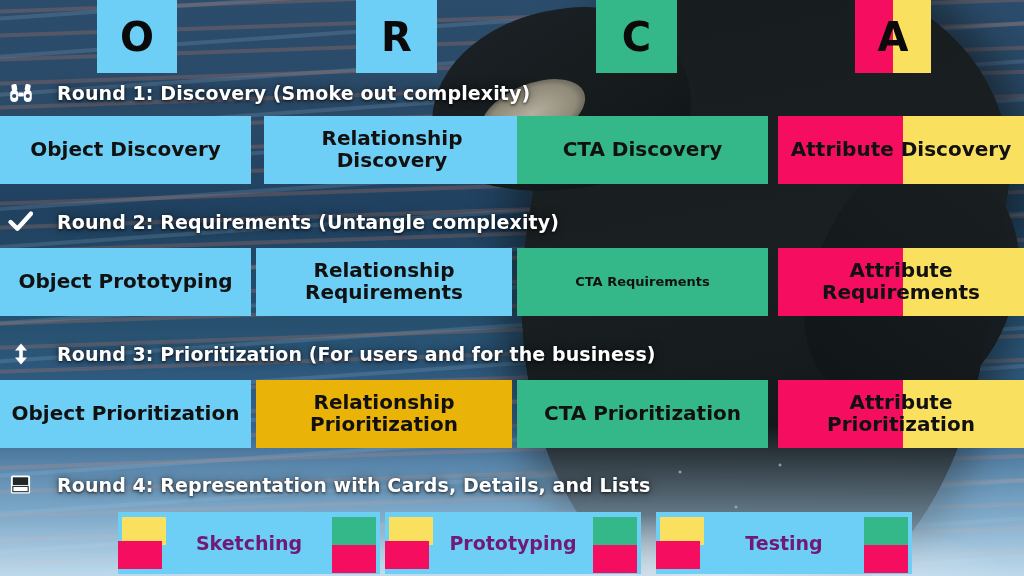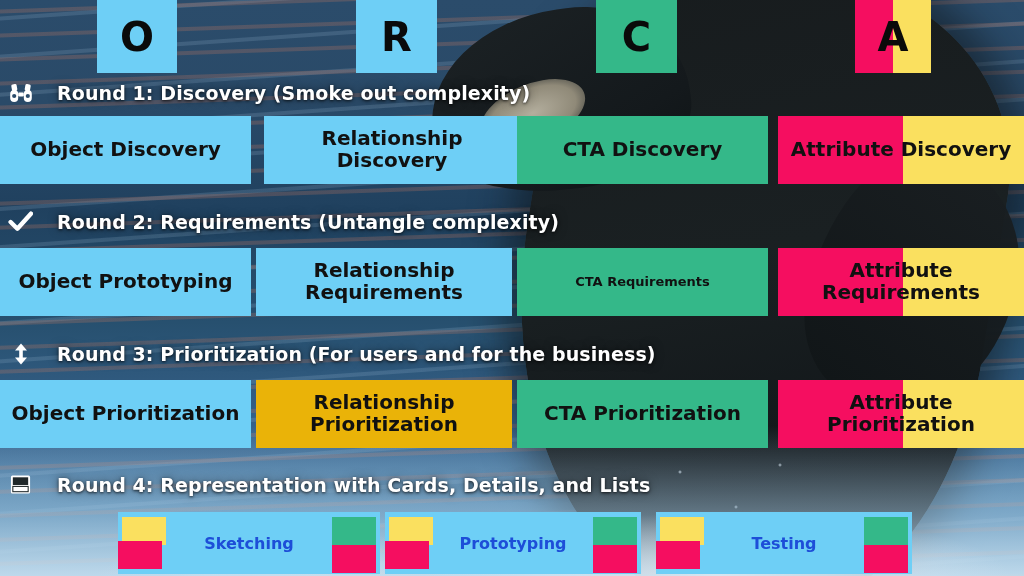--- a/index.html
+++ b/index.html
@@ -95,21 +95,21 @@
     text-shadow:0 1px 3px rgba(0,0,0,.75), 0 0 10px rgba(0,0,0,.5);
     white-space:nowrap;
   }
   .hd-icon{width:25px;height:25px;flex:0 0 25px;display:flex;align-items:center;justify-content:center;}
 
   
   .chip{
     position:absolute;height:62px;background:#6ECFF6;display:flex;align-items:center;
     box-sizing:border-box;
   }
-  .chip .label{flex:1;text-align:center;font-weight:bold;font-size:16px;color:#1d4ed8;}
+  .chip .label{flex:1;text-align:center;font-weight:bold;font-size:19px;color:#701a75;}
   .sw{position:relative;width:52px;height:56px;flex:0 0 52px;}
   .sw .a,.sw .b{position:absolute;width:44px;height:28px;}
   .sw.left .a{left:4px;top:2px;background:#FAE05F;}
   .sw.left .b{left:0px;top:26px;background:#F50E60;}
   .sw.right .a{left:4px;top:2px;background:#34B889;}
   .sw.right .b{left:4px;top:30px;background:#F50E60;}
 </style>
 </head>
 <body>
 

